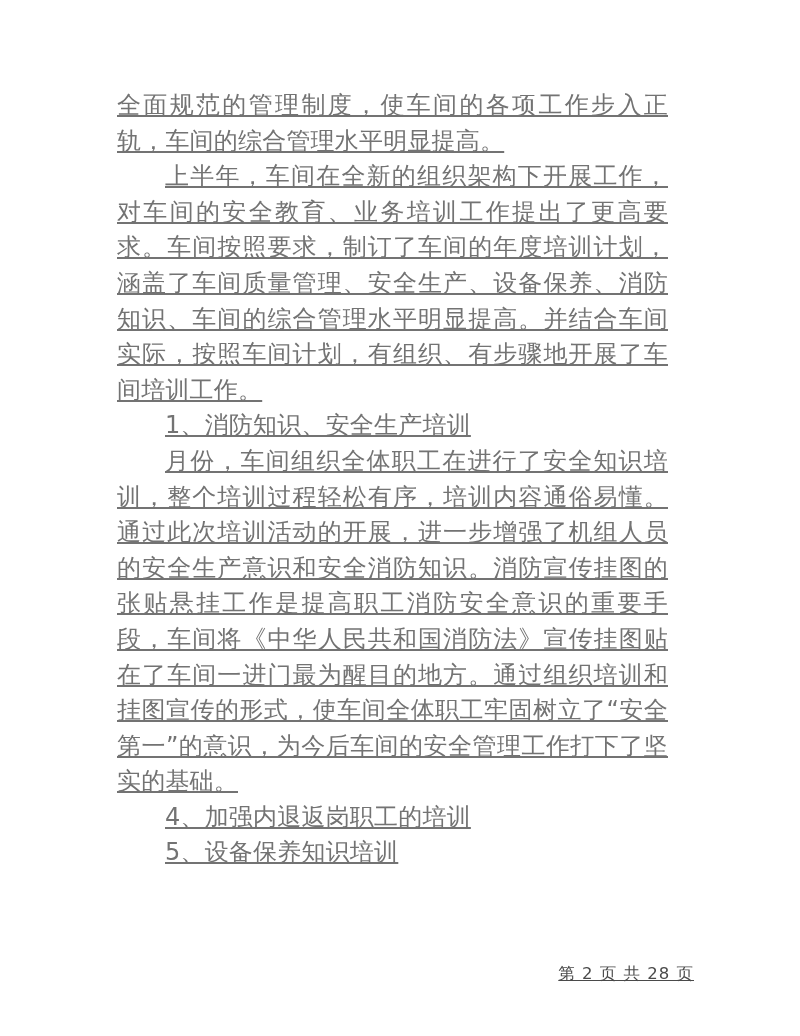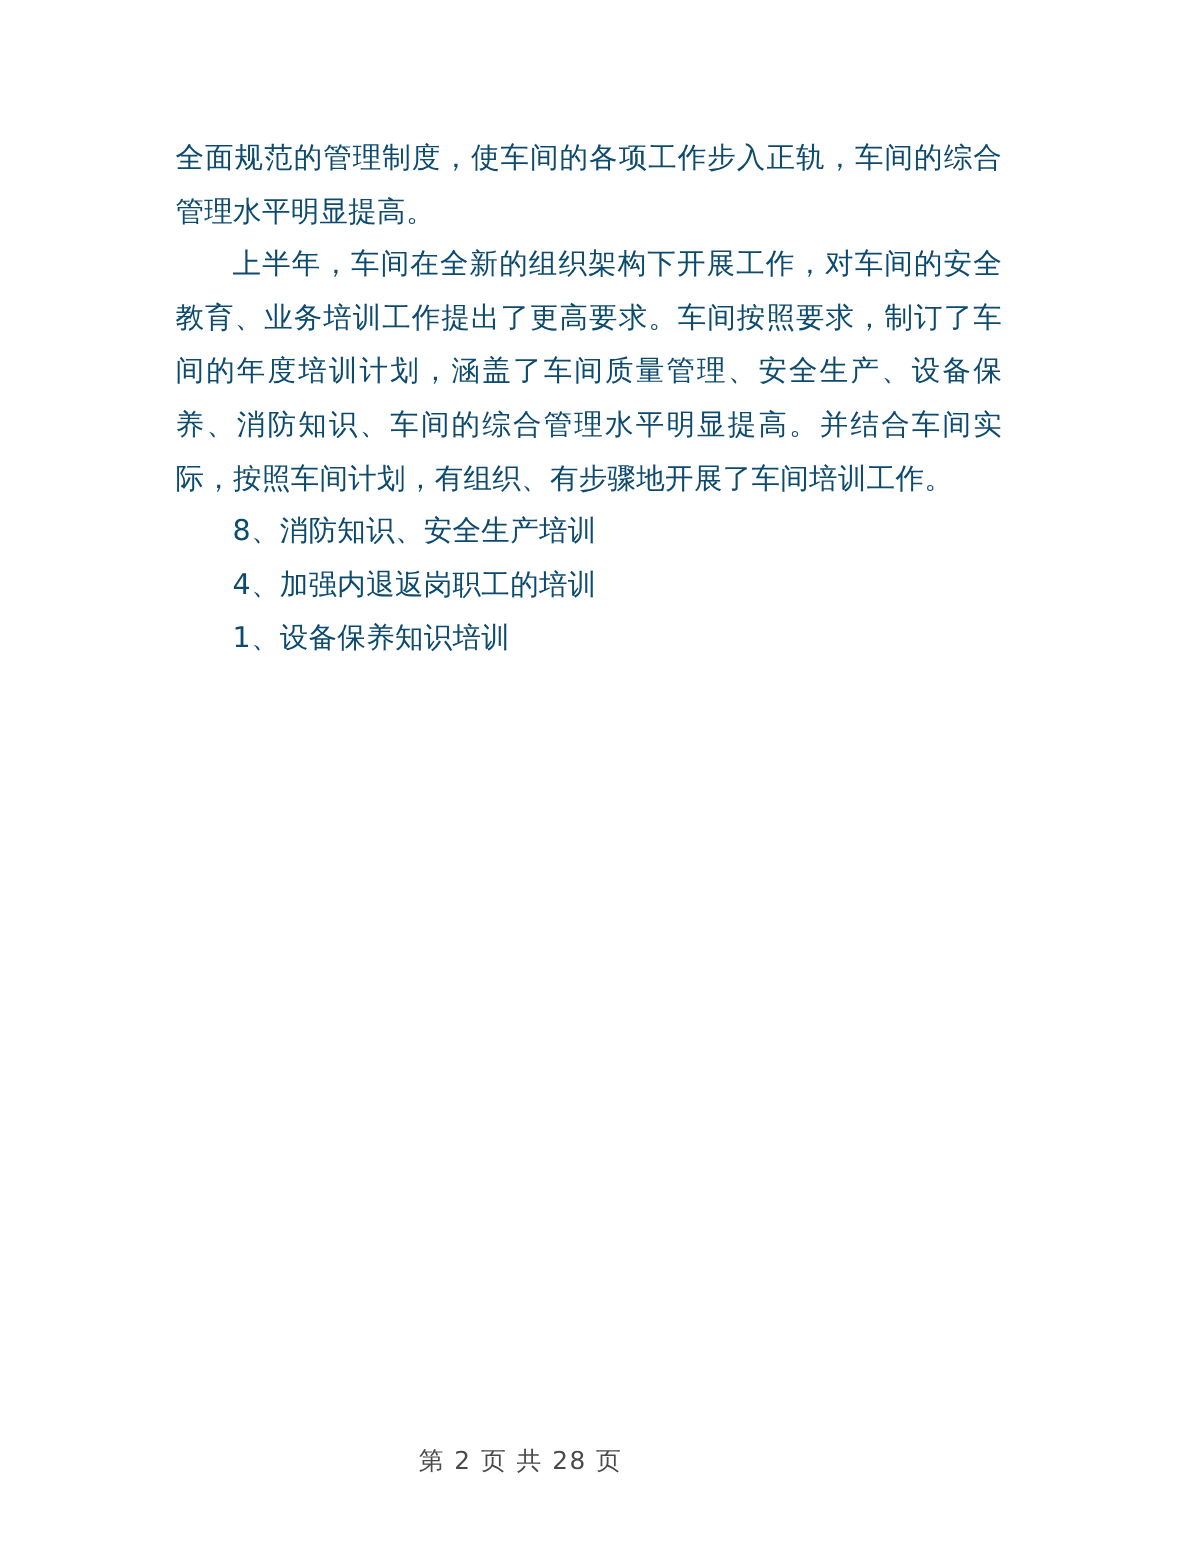--- a/index.html
+++ b/index.html
@@ -20,50 +20,53 @@
     top: 0;
     width: 800px;
     height: 1036px;
     background: #ffffff;
   }
   .doc-body {
     position: absolute;
     left: 117px;
     top: 88px;
     width: 551px;
-    color: #0c4a6e;
-    font-size: 19px;
+    color: #737373;
+    font-size: 24px;
     line-height: 35.6px;
     text-align: justify;
     letter-spacing: 0.2px;
+    text-decoration: underline;
   }
   .doc-body p {
     margin: 0;
     padding: 0;
   }
   .doc-body p.indent {
     text-indent: 2em;
   }
   .page-footer {
     position: absolute;
     left: 0;
     top: 960px;
     width: 694px;
-    text-align: center;
+    text-align: right;
     color: #4a4a4a;
     font-size: 16.5px;
     line-height: 28px;
     letter-spacing: 1px;
+    text-decoration: underline;
   }
 </style>
 </head>
 <body>
 
 <div class="page">
   <div class="doc-body">
       <p>全面规范的管理制度，使车间的各项工作步入正轨，车间的综合管理水平明显提高。</p>
       <p class="indent">上半年，车间在全新的组织架构下开展工作，对车间的安全教育、业务培训工作提出了更高要求。车间按照要求，制订了车间的年度培训计划，涵盖了车间质量管理、安全生产、设备保养、消防知识、车间的综合管理水平明显提高。并结合车间实际，按照车间计划，有组织、有步骤地开展了车间培训工作。</p>
-      <p class="indent">8、消防知识、安全生产培训</p>
+      <p class="indent">1、消防知识、安全生产培训</p>
+      <p class="indent">月份，车间组织全体职工在进行了安全知识培训，整个培训过程轻松有序，培训内容通俗易懂。通过此次培训活动的开展，进一步增强了机组人员的安全生产意识和安全消防知识。消防宣传挂图的张贴悬挂工作是提高职工消防安全意识的重要手段，车间将《中华人民共和国消防法》宣传挂图贴在了车间一进门最为醒目的地方。通过组织培训和挂图宣传的形式，使车间全体职工牢固树立了“安全第一”的意识，为今后车间的安全管理工作打下了坚实的基础。</p>
       <p class="indent">4、加强内退返岗职工的培训</p>
-      <p class="indent">1、设备保养知识培训</p>
+      <p class="indent">5、设备保养知识培训</p>
     </div>
   <div class="page-footer">第 2 页 共 28 页</div>
 </div>
 
 </body></html>

